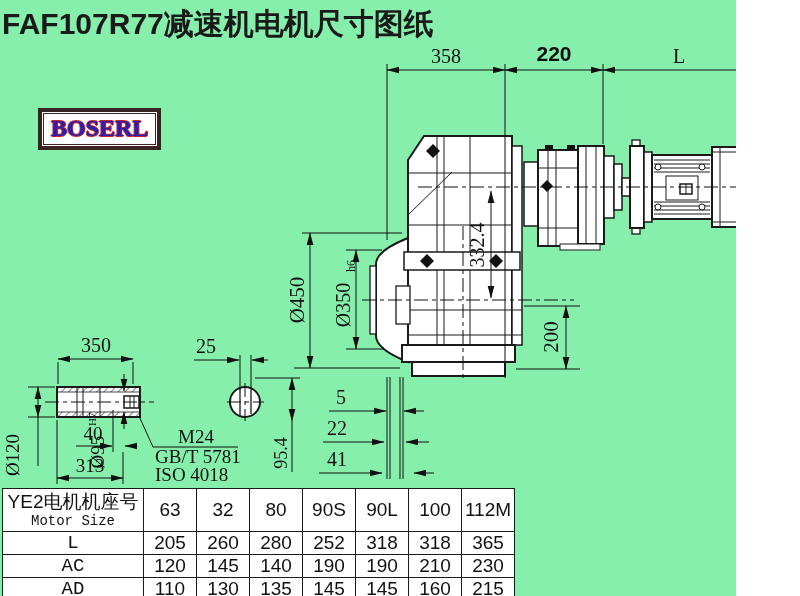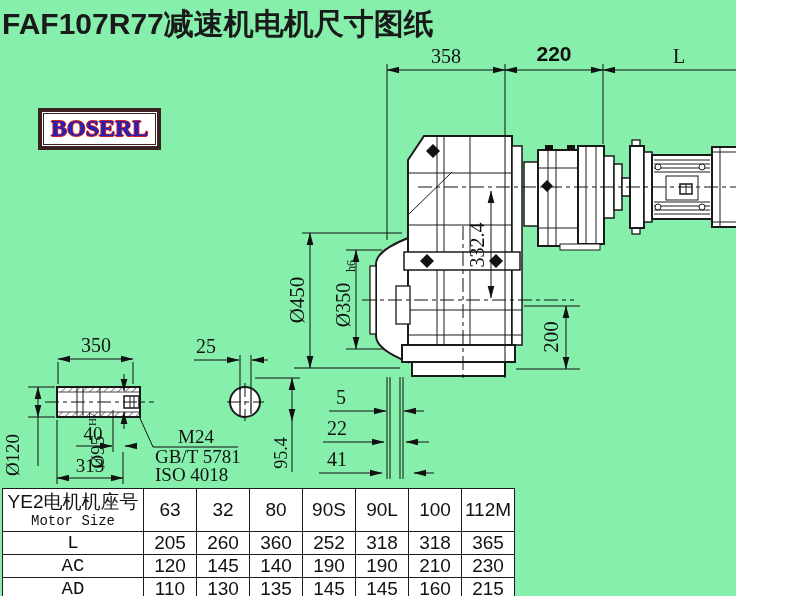--- a/index.html
+++ b/index.html
@@ -277,21 +277,21 @@
       <td class="hcell">80</td>
       <td class="hcell">90S</td>
       <td class="hcell">90L</td>
       <td class="hcell">100</td>
       <td class="hcell">112M</td>
     </tr>
     <tr>
       <td class="rowlab">L</td>
       <td>205</td>
       <td>260</td>
-      <td>360</td>
+      <td>280</td>
       <td>252</td>
       <td>318</td>
       <td>318</td>
       <td>365</td>
     </tr>
     <tr>
       <td class="rowlab">AC</td>
       <td>120</td>
       <td>145</td>
       <td>140</td>

